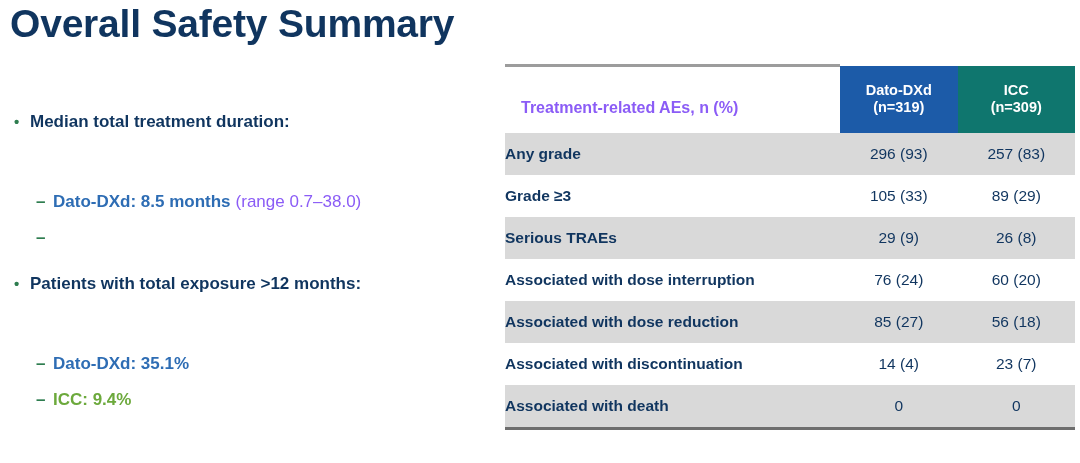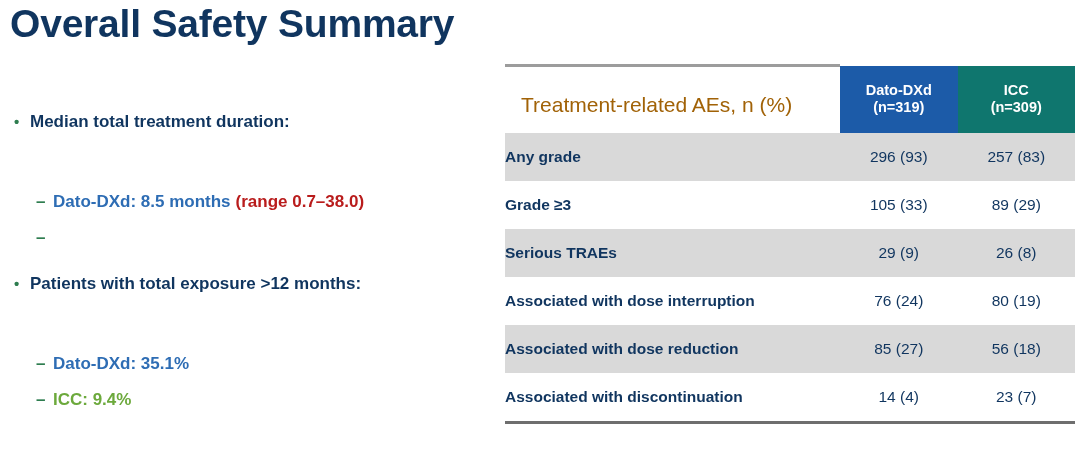--- a/index.html
+++ b/index.html
@@ -67,45 +67,45 @@
   .sub-dash {
     color: #2E7D4F;
     font-weight: bold;
     width: 17px;
     flex: none;
   }
   .sub-label { font-weight: bold; }
   .sub-label.blue  { color: #2E6DB4; margin-top: 44px; }
   .sub-label.green { color: #6CA93C; }
   .sub-note {
-    color: #b91c1c;
-    font-weight: bold;
+    color: #8b5cf6;
+    font-weight: normal;
     margin-left: 5px;
   }
 
   
   #ae-table {
     position: absolute;
     left: 505px;
     top: 64px;
     width: 570px;
     border-collapse: collapse;
     table-layout: fixed;
   }
   #ae-table col.c-label { width: 335px; }
   #ae-table col.c-val   { width: 117.5px; }
 
   #ae-table thead th {
     padding: 16px;
     vertical-align: bottom;
   }
   .th-label {
-    font-size: 21px;
-    font-weight: normal;
-    color: #a16207;
+    font-size: 16px;
+    font-weight: bold;
+    color: #8b5cf6;
     text-align: left;
     padding: 0 0 10px 8px;
     border-top: 3px solid #9C9C9C;
     height: 62px;
     box-sizing: border-box;
     vertical-align: bottom;
   }
   .th-arm {
     color: #ffffff;
     font-size: 14.5px;
@@ -117,21 +117,21 @@
     vertical-align: middle;
     padding: 0 2px;
   }
   .th-arm.blue  { background: #1C5BA8; }
   .th-arm.green { background: #0f766e; }
   .th-arm .arm-n { display: block; }
 
   #ae-table tbody td {
     font-size: 15.5px;
     color: #10355F;
-    height: 48px;
+    height: 42px;
     padding: 0;
     vertical-align: middle;
   }
   #ae-table tbody tr.shaded td { background: #D9D9D9; }
   #ae-table tbody tr:last-child td { border-bottom: 3px solid #6E6E6E; }
 
   td.cell-label {
     font-weight: bold;
     text-align: left;
     padding-left: 8px;
@@ -208,26 +208,31 @@
         <td class="cell-val">89 (29)</td>
       </tr>
       <tr class="shaded">
         <td class="cell-label">Serious TRAEs</td>
         <td class="cell-val">29 (9)</td>
         <td class="cell-val">26 (8)</td>
       </tr>
       <tr>
         <td class="cell-label">Associated with dose interruption</td>
         <td class="cell-val">76 (24)</td>
-        <td class="cell-val">80 (19)</td>
+        <td class="cell-val">60 (20)</td>
       </tr>
       <tr class="shaded">
         <td class="cell-label">Associated with dose reduction</td>
         <td class="cell-val">85 (27)</td>
         <td class="cell-val">56 (18)</td>
       </tr>
       <tr>
         <td class="cell-label">Associated with discontinuation</td>
         <td class="cell-val">14 (4)</td>
         <td class="cell-val">23 (7)</td>
       </tr>
+      <tr class="shaded">
+        <td class="cell-label">Associated with death</td>
+        <td class="cell-val">0</td>
+        <td class="cell-val">0</td>
+      </tr>
     </tbody>
 </table>
 
 </body></html>

